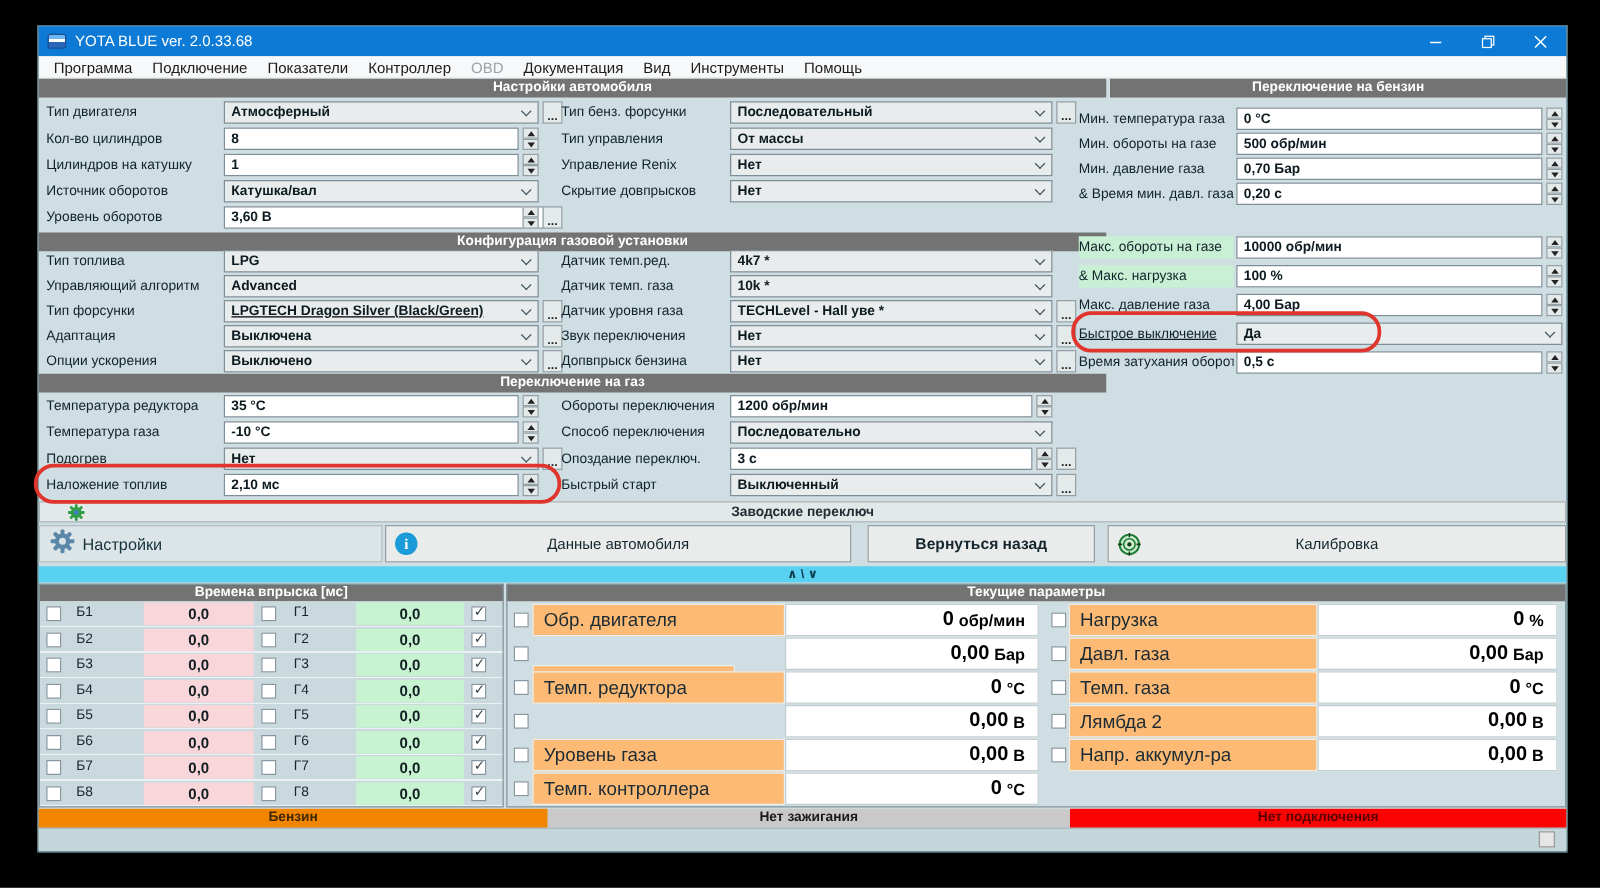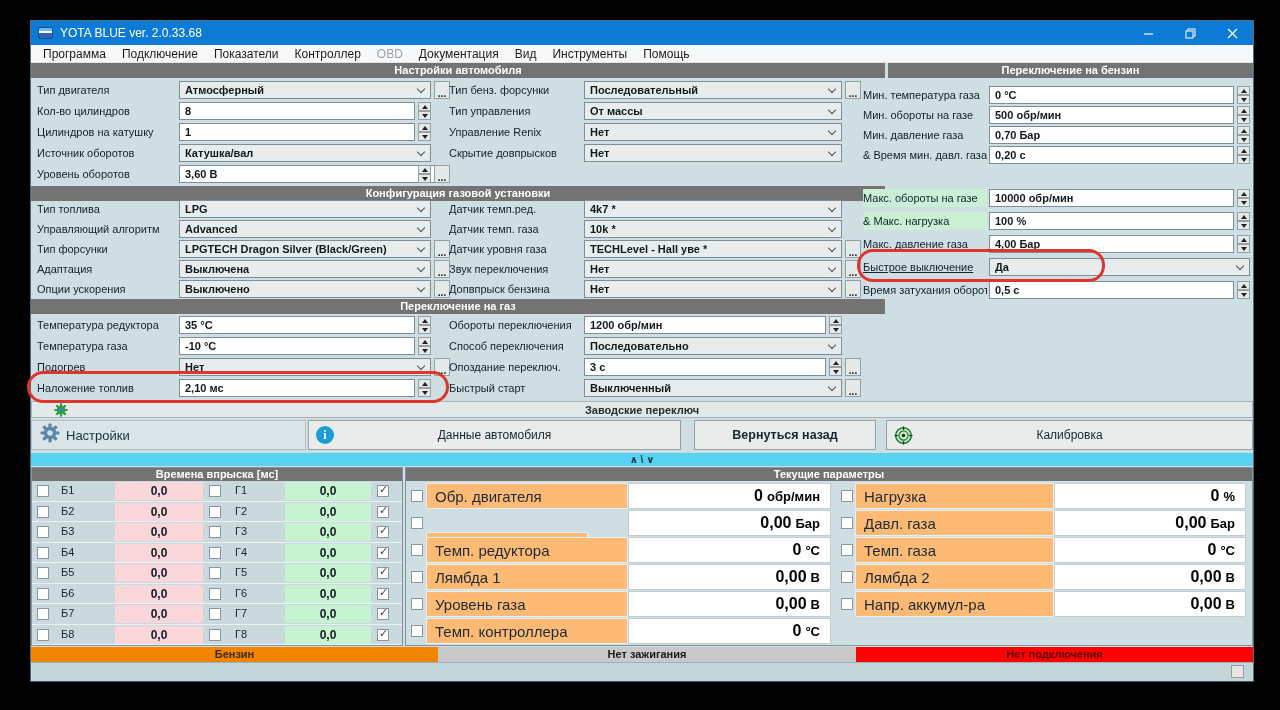--- a/index.html
+++ b/index.html
@@ -303,21 +303,21 @@
         <div class="combo" style="left: 148px; top: 137px; width: 252px; height: 18px;">
           <span class="combo-val">LPG</span>
           <span class="chev"></span>
         </div>
         <div class="frm-label" style="left: 6px; top: 157px; width: 140px; height: 18px;"><span>Управляющий алгоритм</span></div>
         <div class="combo" style="left: 148px; top: 157px; width: 252px; height: 18px;">
           <span class="combo-val">Advanced</span>
           <span class="chev"></span>
         </div>
         <div class="frm-label" style="left: 6px; top: 177px; width: 140px; height: 18px;"><span>Тип форсунки</span></div>
-        <div class="combo" style="left: 148px; top: 177px; width: 252px; height: 18px;">
+        <div class="combo" style="left: 148px; top: 177px; width: 252px; height: 18px; text-decoration: underline;">
           <span class="combo-val">LPGTECH Dragon Silver (Black/Green)</span>
           <span class="chev"></span>
         </div>
         <div class="dots-btn" style="left: 403px; top: 177px; width: 16px; height: 18px; padding-top: 6px;">...</div>
         <div class="frm-label" style="left: 6px; top: 197px; width: 140px; height: 18px;"><span>Адаптация</span></div>
         <div class="combo" style="left: 148px; top: 197px; width: 252px; height: 18px;">
           <span class="combo-val">Выключена</span>
           <span class="chev"></span>
         </div>
         <div class="dots-btn" style="left: 403px; top: 197px; width: 16px; height: 18px; padding-top: 6px;">...</div>
@@ -554,21 +554,20 @@
           <span class="pnum">0,00</span>
           <span class="punit">Бар</span>
         </div>
         <div class="cb" style="left: 380px; top: 481px;"></div>
         <div class="plabel" style="left: 395px; top: 474px; width: 202px; height: 26px;">Темп. редуктора</div>
         <div class="pvalue" style="left: 597px; top: 474px; width: 203px; height: 26px;">
           <span class="pnum">0</span>
           <span class="punit">°C</span>
         </div>
         <div class="cb" style="left: 380px; top: 508px;"></div>
-        <div class="plabel" style="left: 395px; top: 501px; width: 202px; height: 26px;">Лямбда 1</div>
         <div class="pvalue" style="left: 597px; top: 501px; width: 203px; height: 26px;">
           <span class="pnum">0,00</span>
           <span class="punit">В</span>
         </div>
         <div class="cb" style="left: 380px; top: 535px;"></div>
         <div class="plabel" style="left: 395px; top: 528px; width: 202px; height: 26px;">Уровень газа</div>
         <div class="pvalue" style="left: 597px; top: 528px; width: 203px; height: 26px;">
           <span class="pnum">0,00</span>
           <span class="punit">В</span>
         </div>

